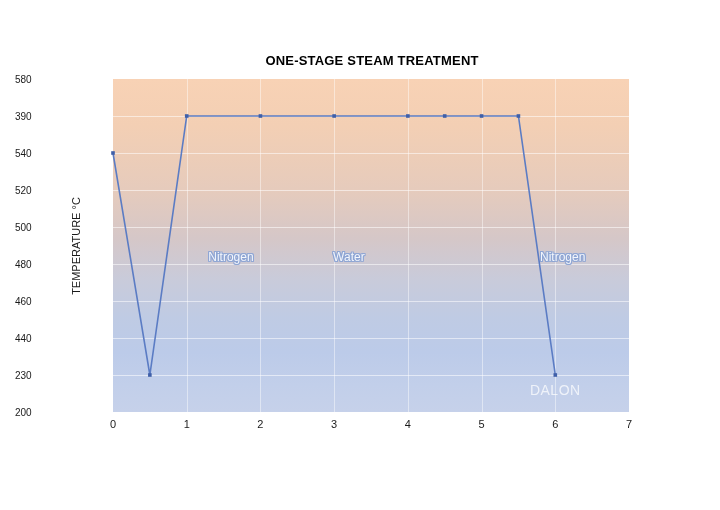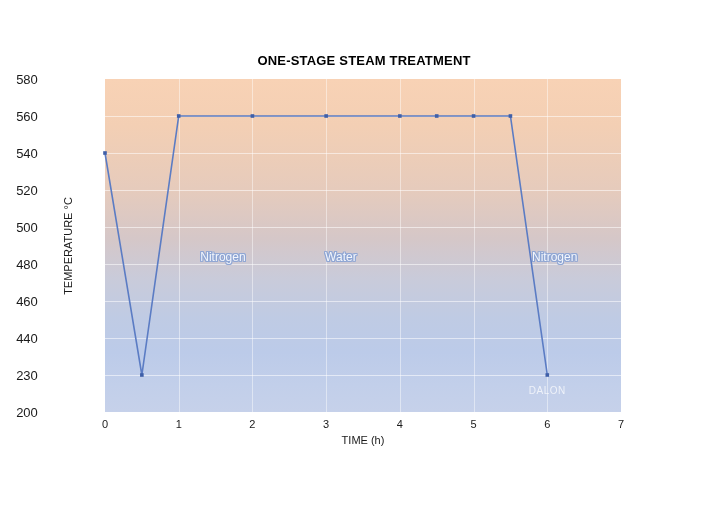--- a/index.html
+++ b/index.html
@@ -10,21 +10,21 @@
     width: 720px;
     height: 510px;
     background: #ffffff;
     font-family: "Liberation Sans", sans-serif;
     overflow: hidden;
     position: relative;
   }
 
   #chart-figure {
     position: absolute;
-    left: 4px;
+    left: 12px;
     top: 0;
     width: 668px;
     height: 510px;
   }
 
   
   #chart-title {
     position: absolute;
     left: 0;
     top: 53px;
@@ -69,22 +69,22 @@
     height: 100%;
     width: 1px;
     background: rgba(255,255,255,0.45);
   }
 
   
   .ytick {
     position: absolute;
     right: 625px;
     width: 40px;
-    text-align: center;
-    font-size: 13px;
+    text-align: left;
+    font-size: 10px;
     color: #1a1a1a;
     transform: translateY(-50%);
   }
   .xtick {
     position: absolute;
     top: 418px;
     width: 40px;
     margin-left: -20px;
     text-align: center;
     font-size: 11px;
@@ -136,21 +136,21 @@
       -1px -1px 0 #8fa6d4,
        1px -1px 0 #8fa6d4,
       -1px  1px 0 #8fa6d4;
     white-space: nowrap;
     transform: translate(-50%, -50%);
     pointer-events: none;
   }
 
   #watermark {
     position: absolute;
-    font-size: 10px;
+    font-size: 14px;
     color: rgba(255,255,255,0.72);
     letter-spacing: 0.5px;
     white-space: nowrap;
     transform: translate(-50%, -50%);
     pointer-events: none;
   }
 </style>
 </head>
 <body>
 
@@ -198,30 +198,29 @@
 
   <div id="yticks">
       <div class="ytick" style="top: 412px;">200</div>
       <div class="ytick" style="top: 375px;">230</div>
       <div class="ytick" style="top: 338px;">440</div>
       <div class="ytick" style="top: 301px;">460</div>
       <div class="ytick" style="top: 264px;">480</div>
       <div class="ytick" style="top: 227px;">500</div>
       <div class="ytick" style="top: 190px;">520</div>
       <div class="ytick" style="top: 153px;">540</div>
-      <div class="ytick" style="top: 116px;">560</div>
+      <div class="ytick" style="top: 116px;">390</div>
       <div class="ytick" style="top: 79px;">580</div>
     </div>
   <div id="xticks">
       <div class="xtick" style="left: 101px;">0</div>
       <div class="xtick" style="left: 174.714px;">1</div>
       <div class="xtick" style="left: 248.429px;">2</div>
       <div class="xtick" style="left: 322.143px;">3</div>
       <div class="xtick" style="left: 395.857px;">4</div>
       <div class="xtick" style="left: 469.571px;">5</div>
       <div class="xtick" style="left: 543.286px;">6</div>
       <div class="xtick" style="left: 617px;">7</div>
     </div>
 
-  <div id="xaxis-label">TIME (h)</div>
   <div id="yaxis-label">TEMPERATURE °C</div>
 
 </div>
 
 </body></html>

